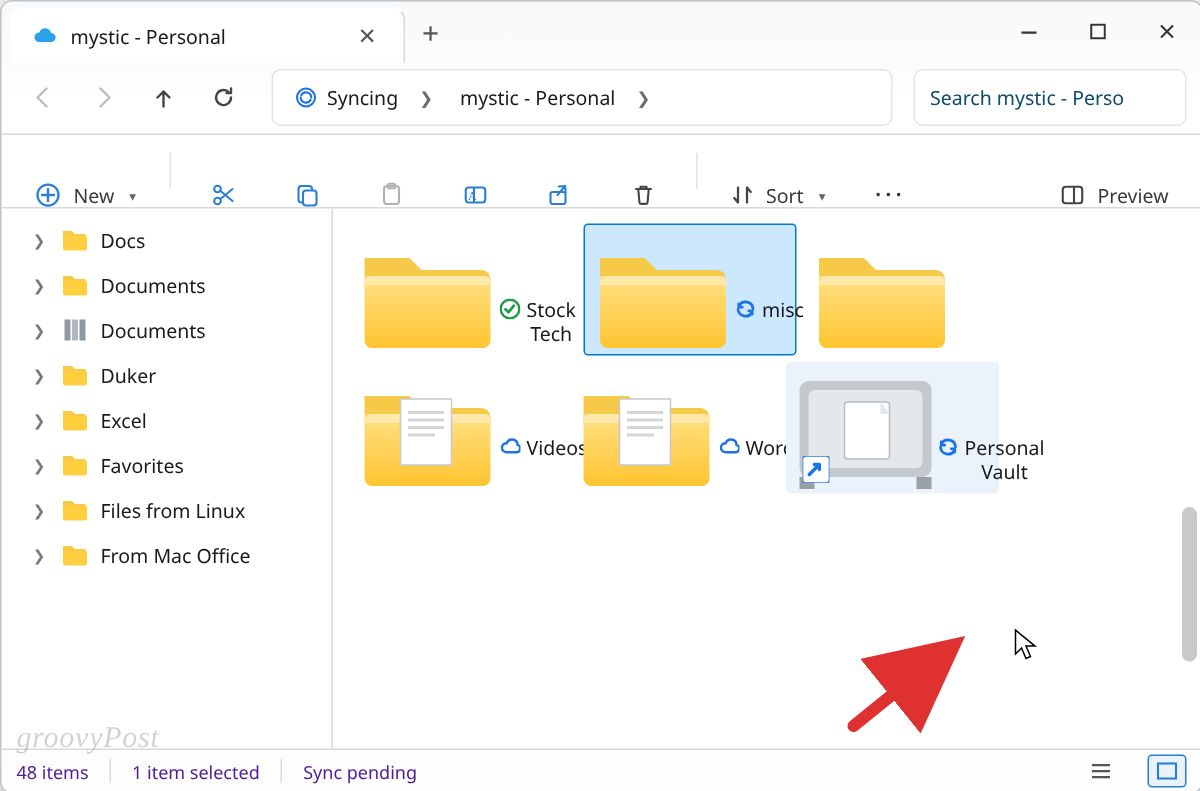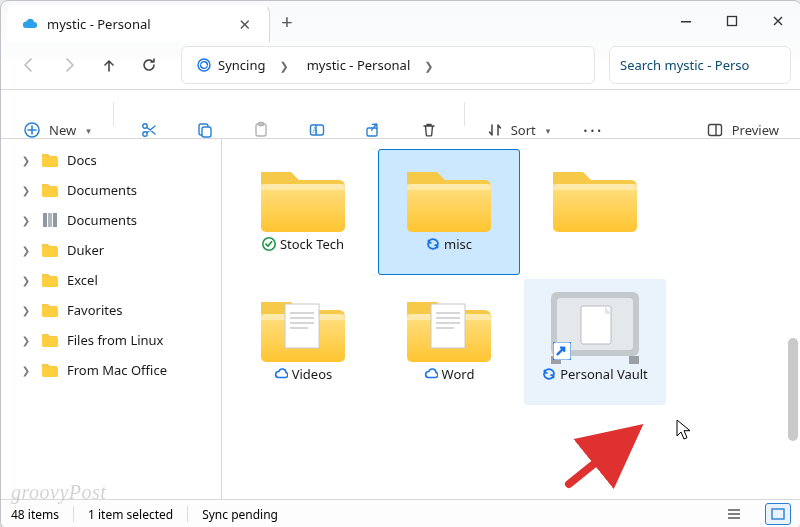--- a/index.html
+++ b/index.html
@@ -57,29 +57,29 @@
   .spacer{flex:1;}
   .overflow-dots{font-size:18px;letter-spacing:2px;}
   
   .body{display:flex;height:calc(527px - 40px - 48px - 48px - 28px);}
   .sidebar{width:216px;border-right:1px solid var(--win-border);overflow-y:auto;padding:6px 2px;}
   .tree-item{display:flex;align-items:center;height:30px;gap:8px;padding-left:16px;border-radius:4px;white-space:nowrap;}
   .tree-item .chev{width:14px;color:#7a7a7a;font-size:10px;display:inline-flex;justify-content:center;}
   .tree-item .ficon{width:18px;display:flex;align-items:center;justify-content:center;}
   .content{flex:1;position:relative;overflow:auto;padding:10px 6px 10px 10px;}
   .grid{display:flex;flex-wrap:wrap;gap:4px 4px;align-content:flex-start;}
-  .item{width:132px;display:flex;flex-direction:column;align-items:center;padding:8px 4px 6px;border:1px solid transparent;border-radius:3px;text-align:center;}
-  .item.selected{background:var(--sel-bg);border-color:var(--sel-border);}
+  .item{width:132px;display:flex;flex-direction:row;align-items:flex-end;padding:8px 4px 6px;border:1px solid transparent;border-radius:3px;text-align:center;}
+  .item.selected{background:var(--sel-bg);border-color:var(--sel-border);margin-left:11px;}
   .item.hover{background:var(--hover-bg);}
   .item .thumb{width:96px;height:72px;display:flex;align-items:center;justify-content:center;position:relative;}
   .item .label{margin-top:6px;display:flex;align-items:flex-start;justify-content:center;gap:4px;line-height:1.25;min-height:32px;}
   .item .label .txt{max-width:102px;word-wrap:break-word;}
   .badge{width:14px;height:14px;flex-shrink:0;display:inline-flex;margin-top:1px;}
   
-  .statusbar{position:absolute;left:0;right:0;bottom:0;height:28px;border-top:1px solid var(--win-border);display:flex;align-items:center;padding:0 10px;gap:14px;background:#fdfdfd;font-size:12px;color:#000000;}
+  .statusbar{position:absolute;left:0;right:0;bottom:0;height:28px;border-top:1px solid var(--win-border);display:flex;align-items:center;padding:0 10px;gap:14px;background:#fdfdfd;font-size:12px;color:#4c1d95;}
   .statusbar .ssep{width:1px;height:16px;background:#dcdcdc;}
   .statusbar .viewbtn{width:24px;height:20px;display:flex;align-items:center;justify-content:center;border:1px solid transparent;border-radius:3px;margin-left:4px;}
   .statusbar .viewbtn.active{border-color:#2a7fd5;background:#eaf3fb;}
   .pointer-cursor{position:absolute;right:106px;bottom:86px;pointer-events:none;}
   .red-arrow{position:absolute;right:150px;bottom:36px;pointer-events:none;}
   .watermark{position:absolute;left:10px;bottom:24px;color:rgba(0,0,0,.18);font-style:italic;font-family:"Times New Roman",serif;font-size:20px;letter-spacing:.5px;pointer-events:none;}
   
   .content-scroll{position:absolute;right:2px;top:10px;bottom:10px;width:12px;}
   .content-scroll .track{position:absolute;inset:0;border-radius:6px;}
   .content-scroll .thumb{position:absolute;right:1px;width:10px;top:55%;height:30%;background:#c9c9c9;border-radius:6px;}

